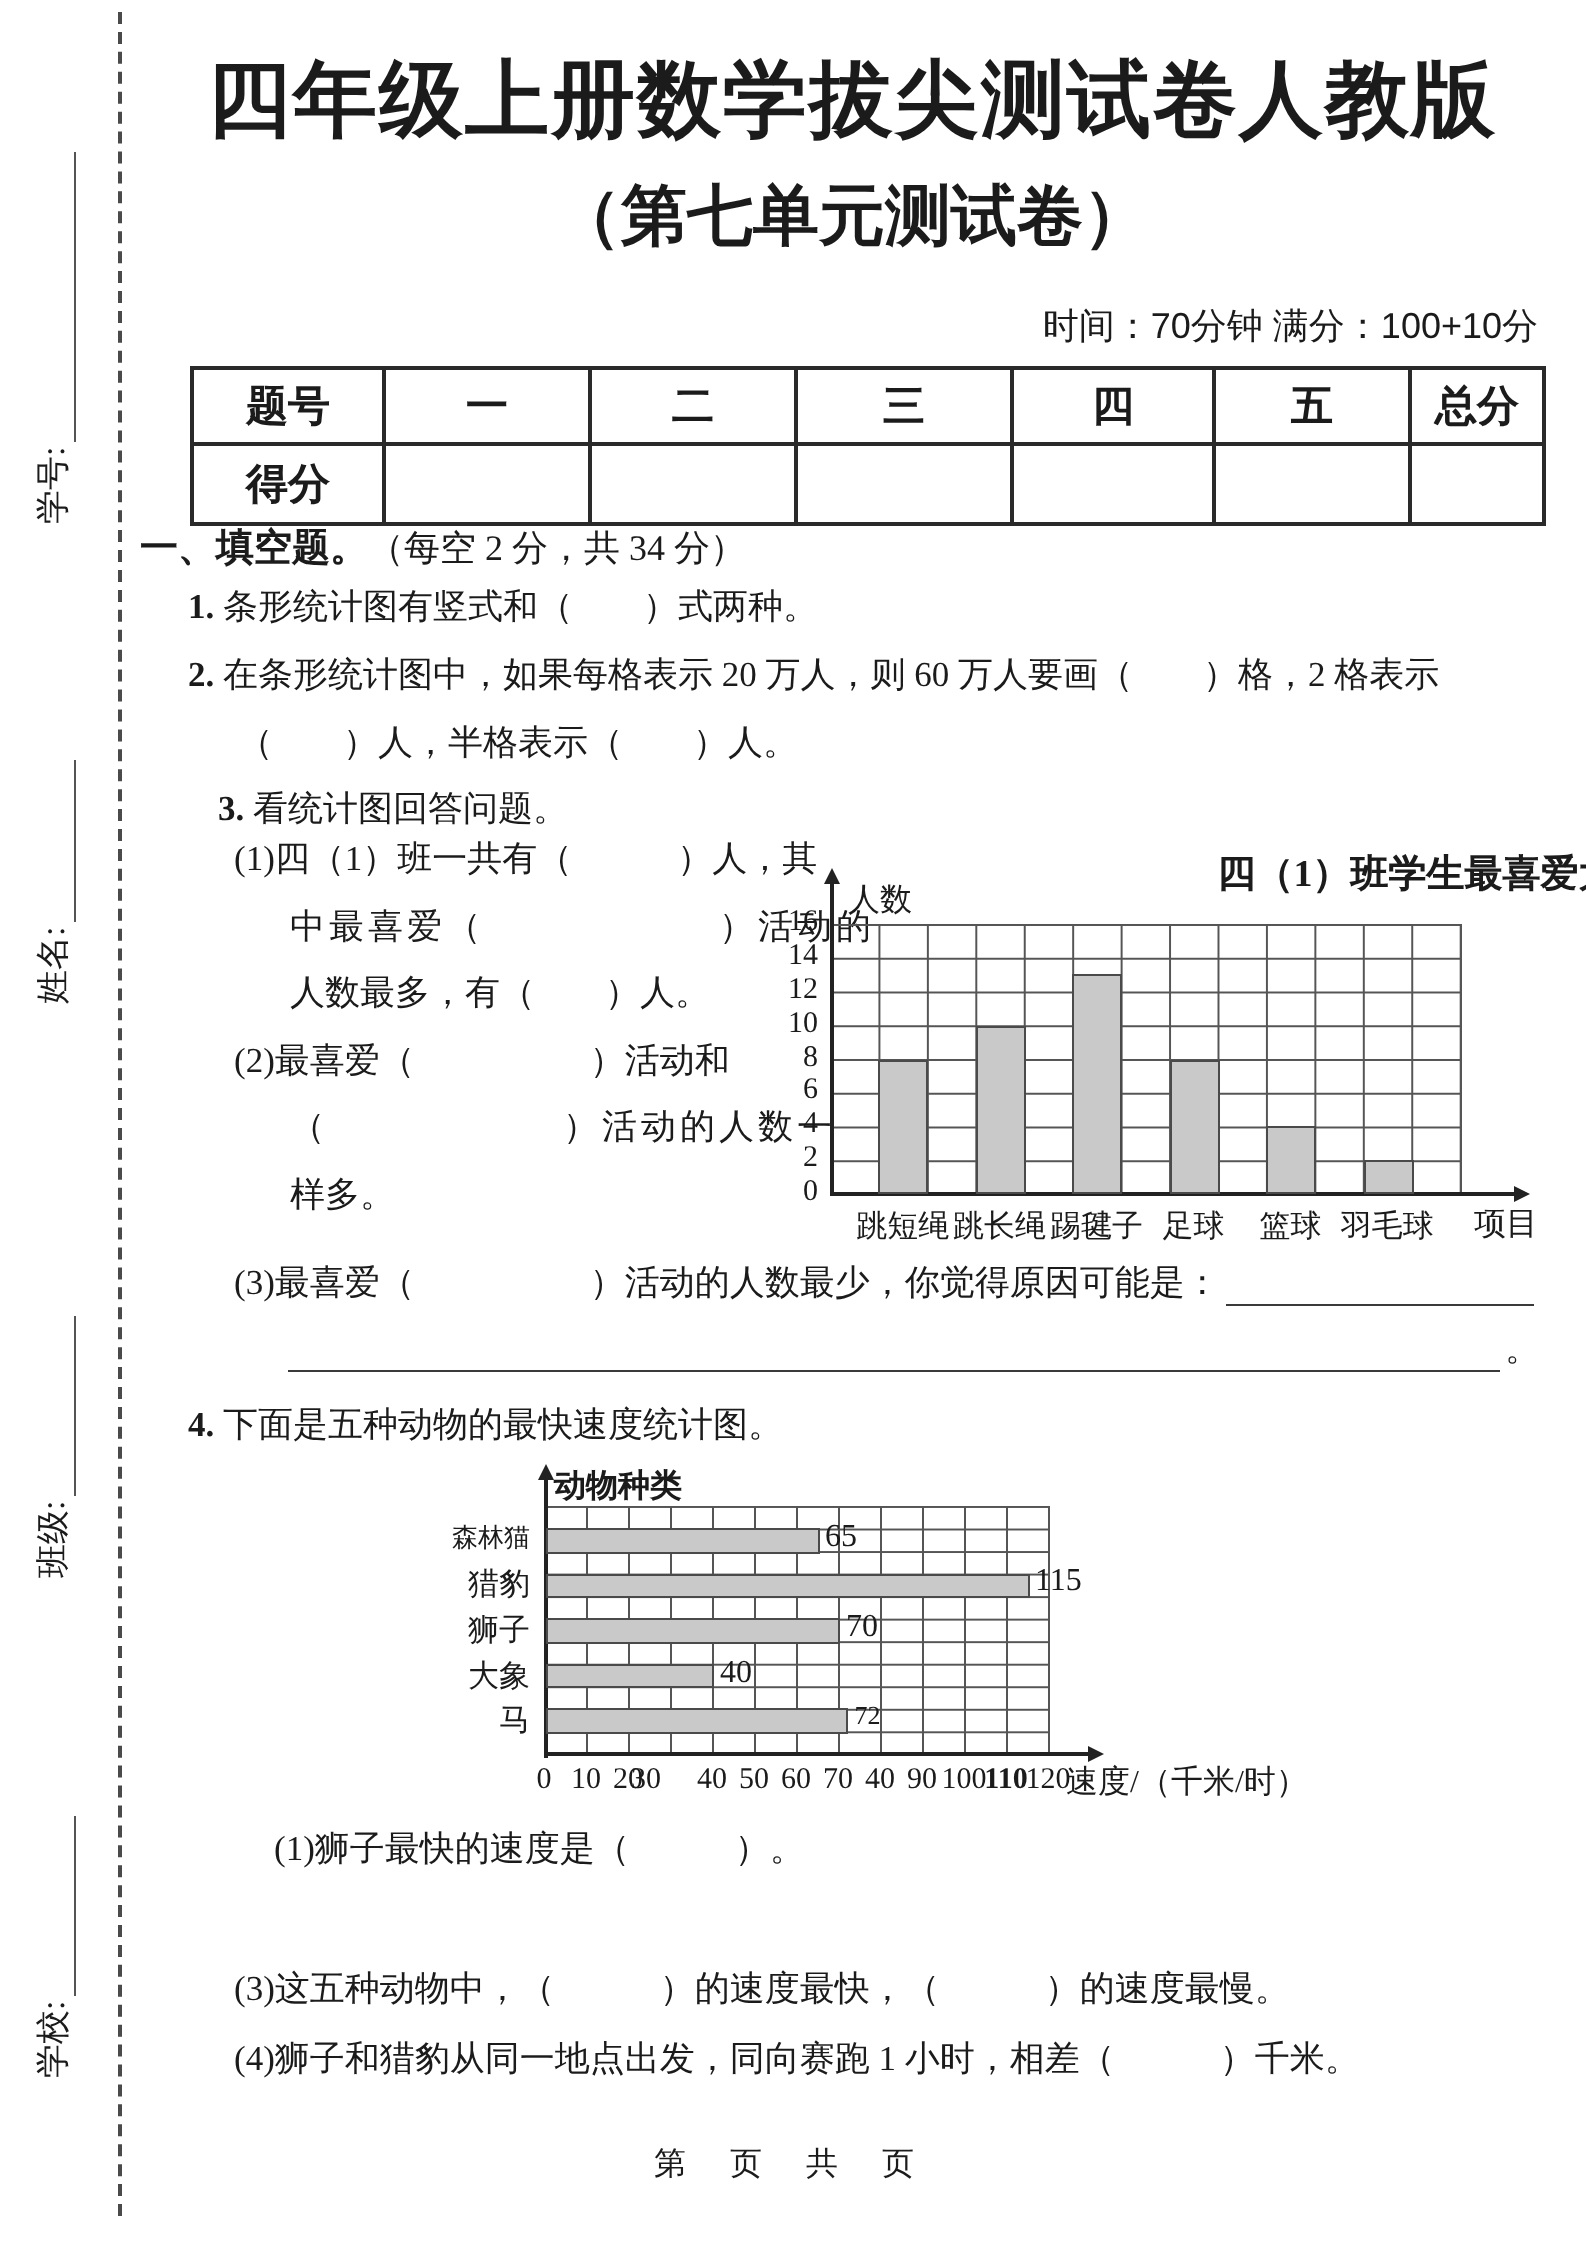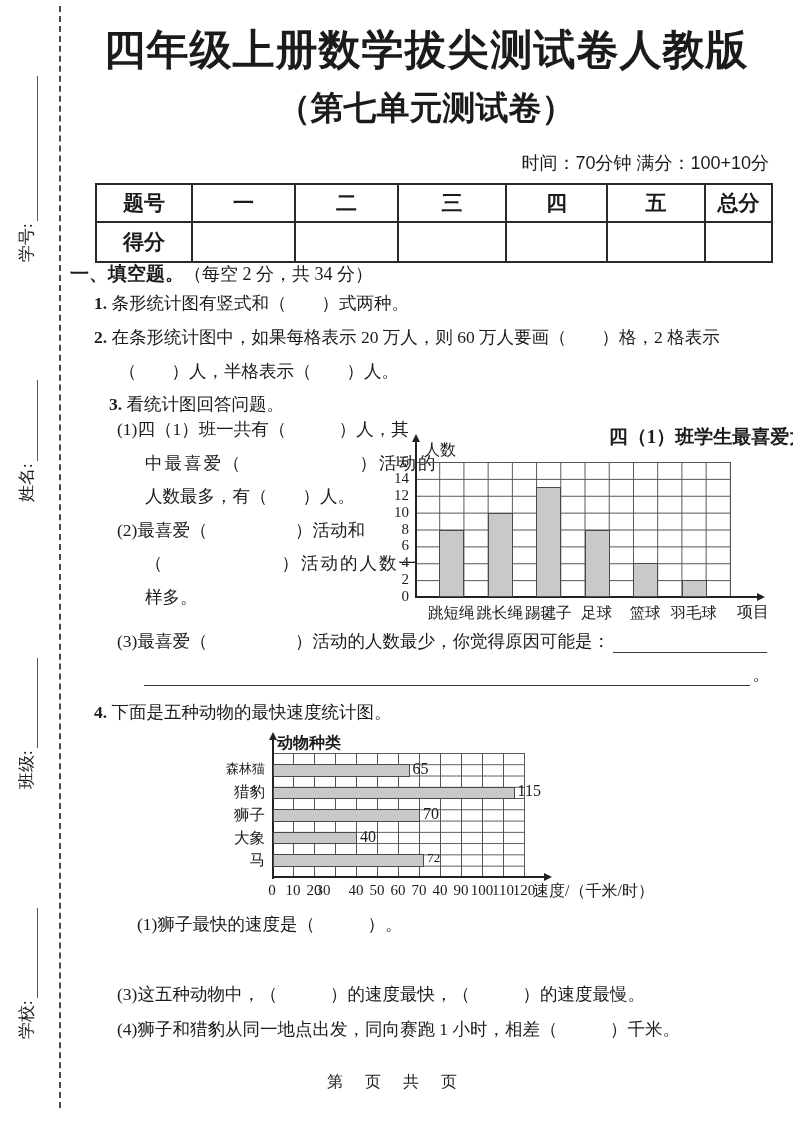--- a/index.html
+++ b/index.html
@@ -208,21 +208,21 @@
       <div style="position: absolute; left: 78px; top: 149px; transform: translateX(-50%); font-size: 15px;">10</div>
       <div style="position: absolute; left: 99px; top: 149px; transform: translateX(-50%); font-size: 15px;">20</div>
       <div style="position: absolute; left: 108px; top: 149px; transform: translateX(-50%); font-size: 15px;">30</div>
       <div style="position: absolute; left: 141px; top: 149px; transform: translateX(-50%); font-size: 15px;">40</div>
       <div style="position: absolute; left: 162px; top: 149px; transform: translateX(-50%); font-size: 15px;">50</div>
       <div style="position: absolute; left: 183px; top: 149px; transform: translateX(-50%); font-size: 15px;">60</div>
       <div style="position: absolute; left: 204px; top: 149px; transform: translateX(-50%); font-size: 15px;">70</div>
       <div style="position: absolute; left: 225px; top: 149px; transform: translateX(-50%); font-size: 15px;">40</div>
       <div style="position: absolute; left: 246px; top: 149px; transform: translateX(-50%); font-size: 15px;">90</div>
       <div style="position: absolute; left: 267px; top: 149px; transform: translateX(-50%); font-size: 15px;">100</div>
-      <div style="position: absolute; left: 288px; top: 149px; transform: translateX(-50%); font-size: 15px;">110</div>
+      <div style="position: absolute; left: 288px; top: 149px; transform: translateX(-50%); font-size: 15px; font-weight: bold;">110</div>
       <div style="position: absolute; left: 309px; top: 149px; transform: translateX(-50%); font-size: 15px;">120</div>
     </div>
 
   <div class="abs q" style="left:117px;top:912px;margin-left:20px;">(1)狮子最快的速度是（　　　）。</div>
   <div class="abs q" style="left:117px;top:982px;">(3)这五种动物中，（　　　）的速度最快，（　　　）的速度最慢。</div>
   <div class="abs q" style="left:117px;top:1017px;">(4)狮子和猎豹从同一地点出发，同向赛跑 1 小时，相差（　　　）千米。</div>
 
   <div class="abs footer">第 页 共 页</div>
 </div>
 

